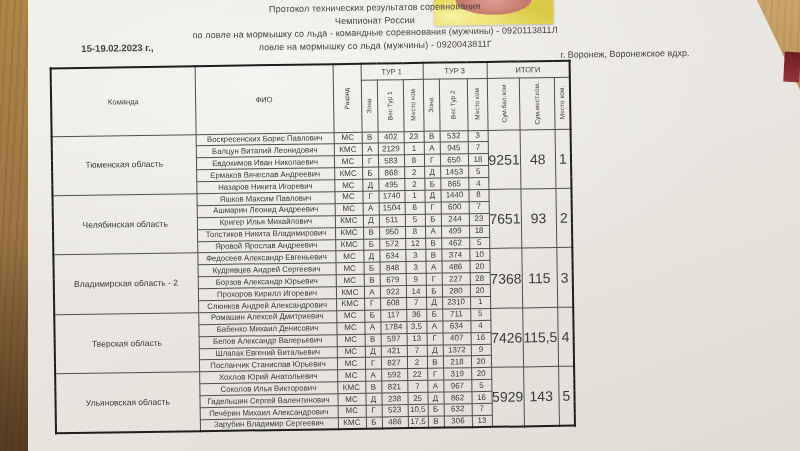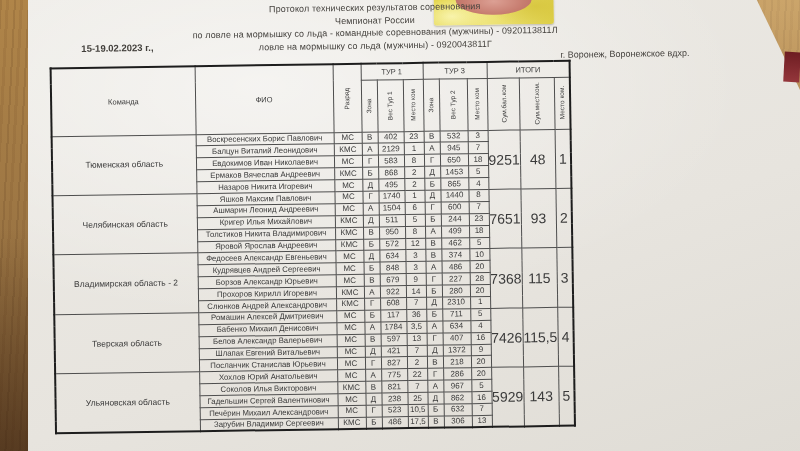--- a/index.html
+++ b/index.html
@@ -349,24 +349,24 @@
           <td class="num">2</td>
           <td class="num">В</td>
           <td class="num">218</td>
           <td class="num">20</td>
         </tr>
         <tr>
           <td rowspan="5" class="team">Ульяновская область</td>
           <td class="fio">Хохлов Юрий Анатольевич</td>
           <td class="num">МС</td>
           <td class="num">А</td>
-          <td class="num">775</td>
+          <td class="num">592</td>
           <td class="num">22</td>
           <td class="num">Г</td>
-          <td class="num">286</td>
+          <td class="num">319</td>
           <td class="num">20</td>
           <td rowspan="5" class="sum">5929</td>
           <td rowspan="5" class="sum">143</td>
           <td rowspan="5" class="sum">5</td>
         </tr>
         <tr>
           <td class="fio">Соколов Илья Викторович</td>
           <td class="num">КМС</td>
           <td class="num">В</td>
           <td class="num">821</td>

